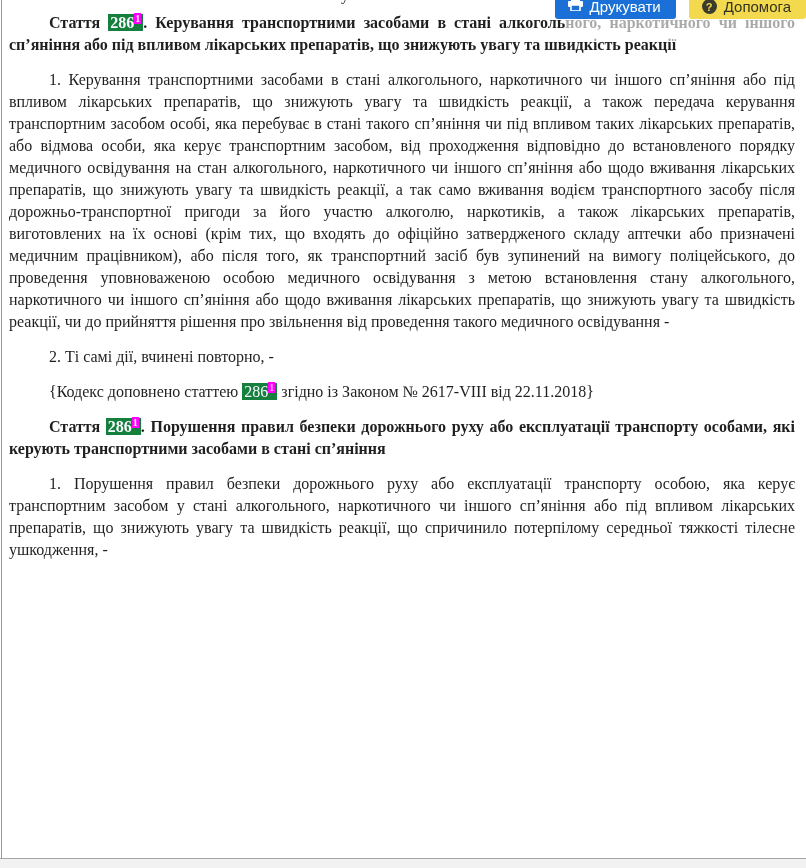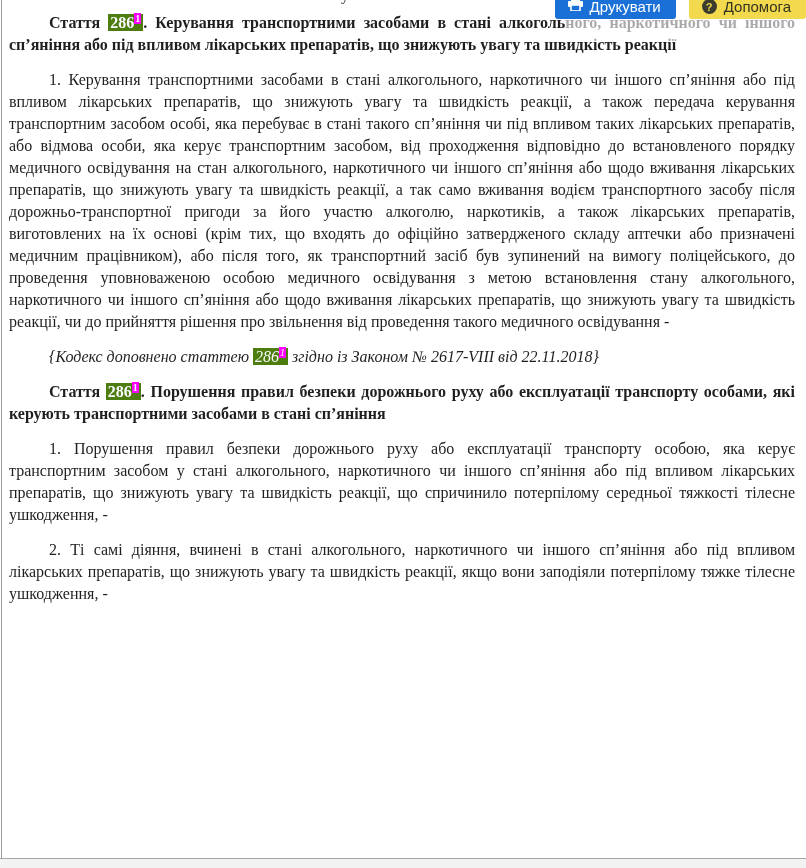--- a/index.html
+++ b/index.html
@@ -12,23 +12,23 @@
     position:absolute; left:1px; top:0; bottom:9px; width:1px;
     background:#9b9b9b; z-index:6;
   }
   .content {
     position:relative; z-index:1;
     padding:12px 11px 0 9px;
     font-size:16px; line-height:22px; text-align:justify;
   }
   .content p { margin:0 0 13px 0; text-indent:40px; }
   p.heading { font-weight:bold; }
-  p.amendment { font-style:italic; }
+  p.amendment { }
   .hl {
-    background:#4d7c0f; color:#fbfbff; padding:0 2px;
+    background:#15803d; color:#fbfbff; padding:0 2px;
     text-decoration:none; cursor:pointer;margin-top:48px;
   }
   .hl sup {
     font-size:10px; line-height:0; background:#ff00ff;
     vertical-align:super; padding:0 1px;
   }
   .cut-fragment {
     position:absolute; top:-14px; left:341px; z-index:1;
     font-size:16px; color:#1f1f1f;
   }
@@ -88,26 +88,26 @@
   </button>
 </div>
 
 <div class="content">
 
   <p class="heading"><span>Стаття </span><span class="hl"><span>286</span><sup>1</sup></span><span>. Керування транспортними засобами в стані алкогольного, наркотичного чи іншого сп’яніння або під впливом лікарських препаратів, що знижують увагу та швидкість реакції</span></p>
 
   <p>1. Керування транспортними засобами в стані алкогольного, наркотичного чи іншого сп’яніння або під впливом лікарських препаратів, що знижують увагу та швидкість реакції, а також передача керування транспортним засобом особі, яка перебуває в стані такого сп’яніння чи під впливом таких лікарських препаратів, або відмова особи, яка керує транспортним засобом, від проходження відповідно до встановленого порядку медичного освідування на стан алкогольного, наркотичного чи іншого сп’яніння або щодо вживання лікарських препаратів, що знижують увагу та швидкість реакції, а так само вживання водієм транспортного засобу після дорожньо-транспортної пригоди за його участю алкоголю, наркотиків, а також лікарських препаратів, виготовлених на їх основі (крім тих, що входять до офіційно затвердженого складу аптечки або призначені медичним працівником), або після того, як транспортний засіб був зупинений на вимогу поліцейського, до проведення уповноваженою особою медичного освідування з метою встановлення стану алкогольного, наркотичного чи іншого сп’яніння або щодо вживання лікарських препаратів, що знижують увагу та швидкість реакції, чи до прийняття рішення про звільнення від проведення такого медичного освідування -</p>
 
 
+  <p>2. Ті самі дії, вчинені повторно, -</p>
 
 
   <p class="amendment"><span>{Кодекс доповнено статтею </span><span class="hl"><span>286</span><sup>1</sup></span><span> згідно із Законом № 2617-VIII від 22.11.2018}</span></p>
 
   <p class="heading"><span>Стаття </span><span class="hl"><span>286</span><sup>1</sup></span><span>. Порушення правил безпеки дорожнього руху або експлуатації транспорту особами, які керують транспортними засобами в стані сп’яніння</span></p>
 
   <p>1. Порушення правил безпеки дорожнього руху або експлуатації транспорту особою, яка керує транспортним засобом у стані алкогольного, наркотичного чи іншого сп’яніння або під впливом лікарських препаратів, що знижують увагу та швидкість реакції, що спричинило потерпілому середньої тяжкості тілесне ушкодження, -</p>
 
 
-  <p>2. Ті самі діяння, вчинені в стані алкогольного, наркотичного чи іншого сп’яніння або під впливом лікарських препаратів, що знижують увагу та швидкість реакції, якщо вони заподіяли потерпілому тяжке тілесне ушкодження, -</p>
 
 </div>
 
 <div class="hscroll"></div>
 
 </body></html>

